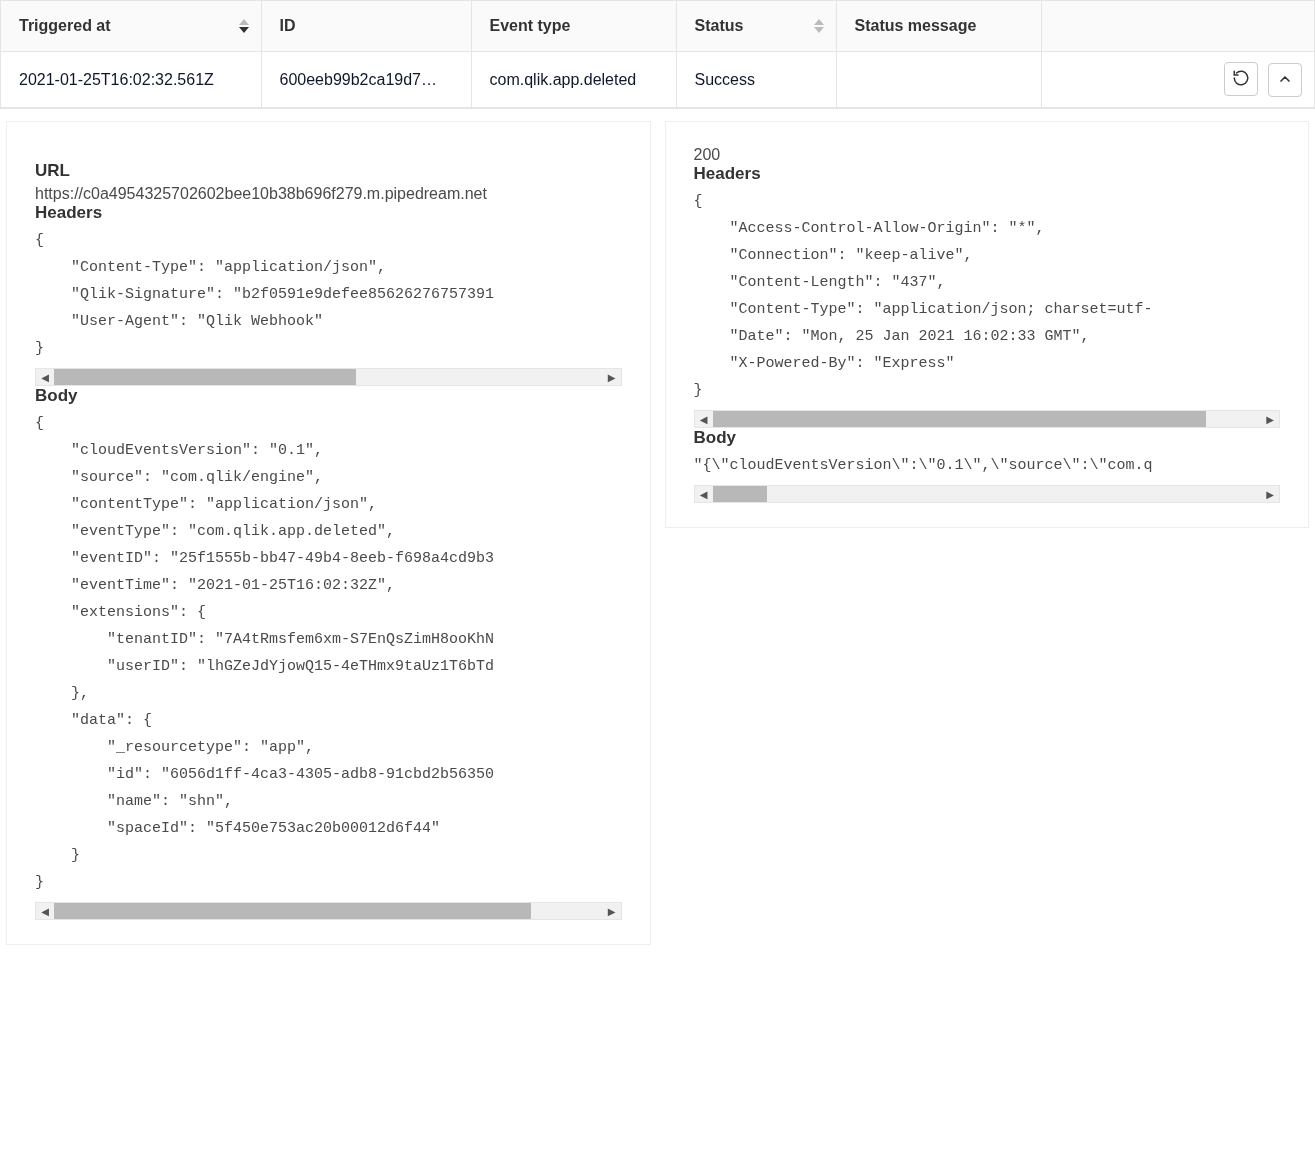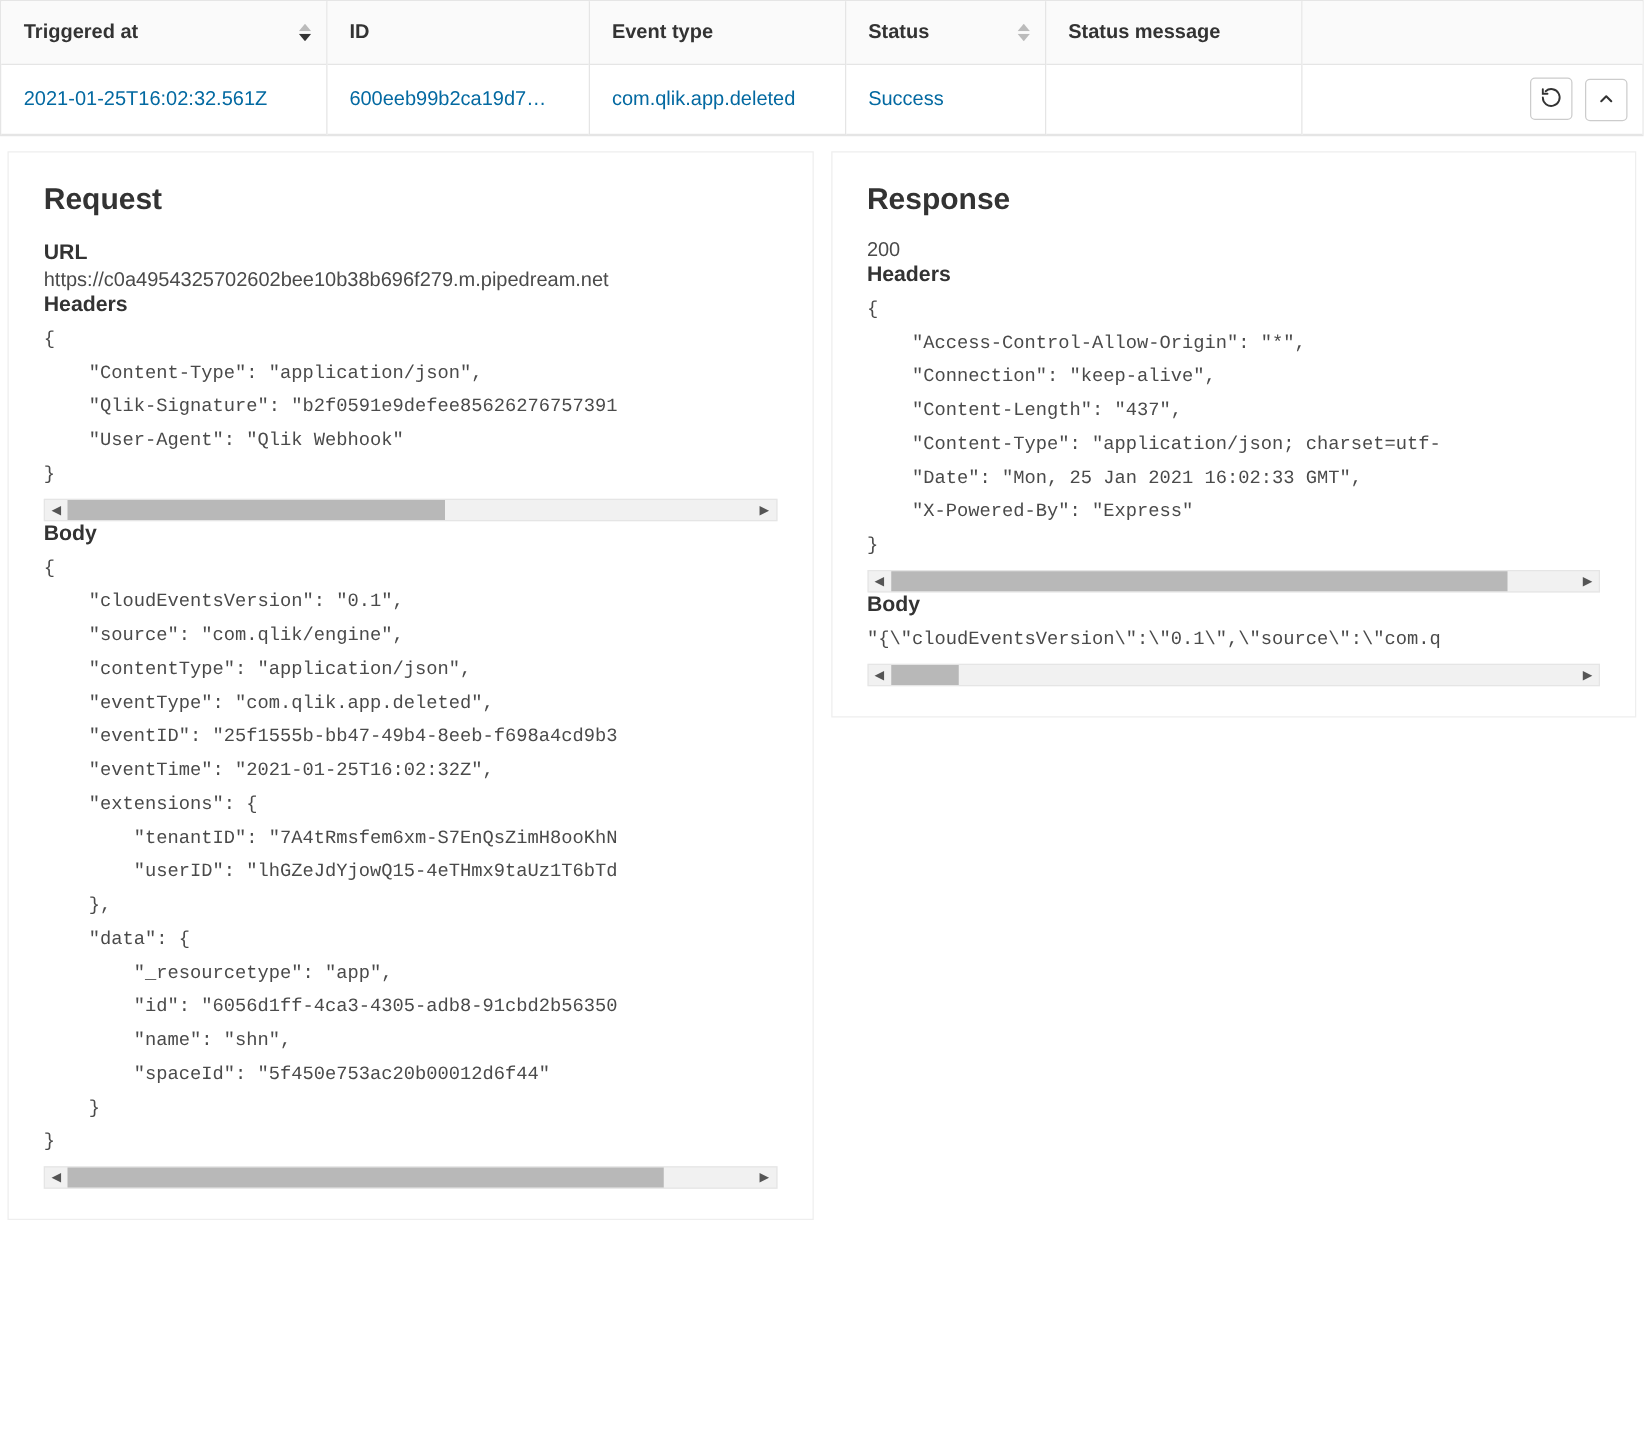--- a/index.html
+++ b/index.html
@@ -22,21 +22,21 @@
       text-align: left;
       padding: 16px 18px;
       border-right: 1px solid #e5e5e5;
       font-size: 16px;
       color: #333;
       white-space: nowrap;
       overflow: hidden;
       text-overflow: ellipsis;
     }
     th { font-weight: 600; position: relative; }
-    td { color: #0369a1; }
+    td { color: #0f172a; }
     thead tr { border-bottom: 1px solid #e5e5e5; margin-left: 12px; }
     tbody tr { border-bottom: 1px solid #e5e5e5; }
     th:last-child, td:last-child { border-right: none; }
     .sort-icons {
       position: absolute;
       right: 12px;
       top: 50%;
       transform: translateY(-50%);
       display: flex;
       flex-direction: column;
@@ -208,21 +208,20 @@
           </button>
         </td>
       </tr>
     </tbody>
   </table>
 </div>
 
 <div class="panels">
 
   <div class="panel">
-    <h2>Request</h2>
 
     <div class="section-label">URL</div>
     <div class="plain-value">https://c0a4954325702602bee10b38b696f279.m.pipedream.net</div>
 
     <div class="section-label">Headers</div>
     <pre class="code">{
     "Content-Type": "application/json",
     "Qlik-Signature": "b2f0591e9defee85626276757391
     "User-Agent": "Qlik Webhook"
 }</pre>
@@ -256,21 +255,20 @@
     <div class="hscroll">
       <div class="arrow">◀</div>
       <div class="track">
           <div class="thumb" style="left:0;width:87%"></div>
         </div>
       <div class="arrow">▶</div>
     </div>
   </div>
 
   <div class="panel">
-    <h2>Response</h2>
 
     <div class="plain-value">200</div>
 
     <div class="section-label">Headers</div>
     <pre class="code">{
     "Access-Control-Allow-Origin": "*",
     "Connection": "keep-alive",
     "Content-Length": "437",
     "Content-Type": "application/json; charset=utf-
     "Date": "Mon, 25 Jan 2021 16:02:33 GMT",

